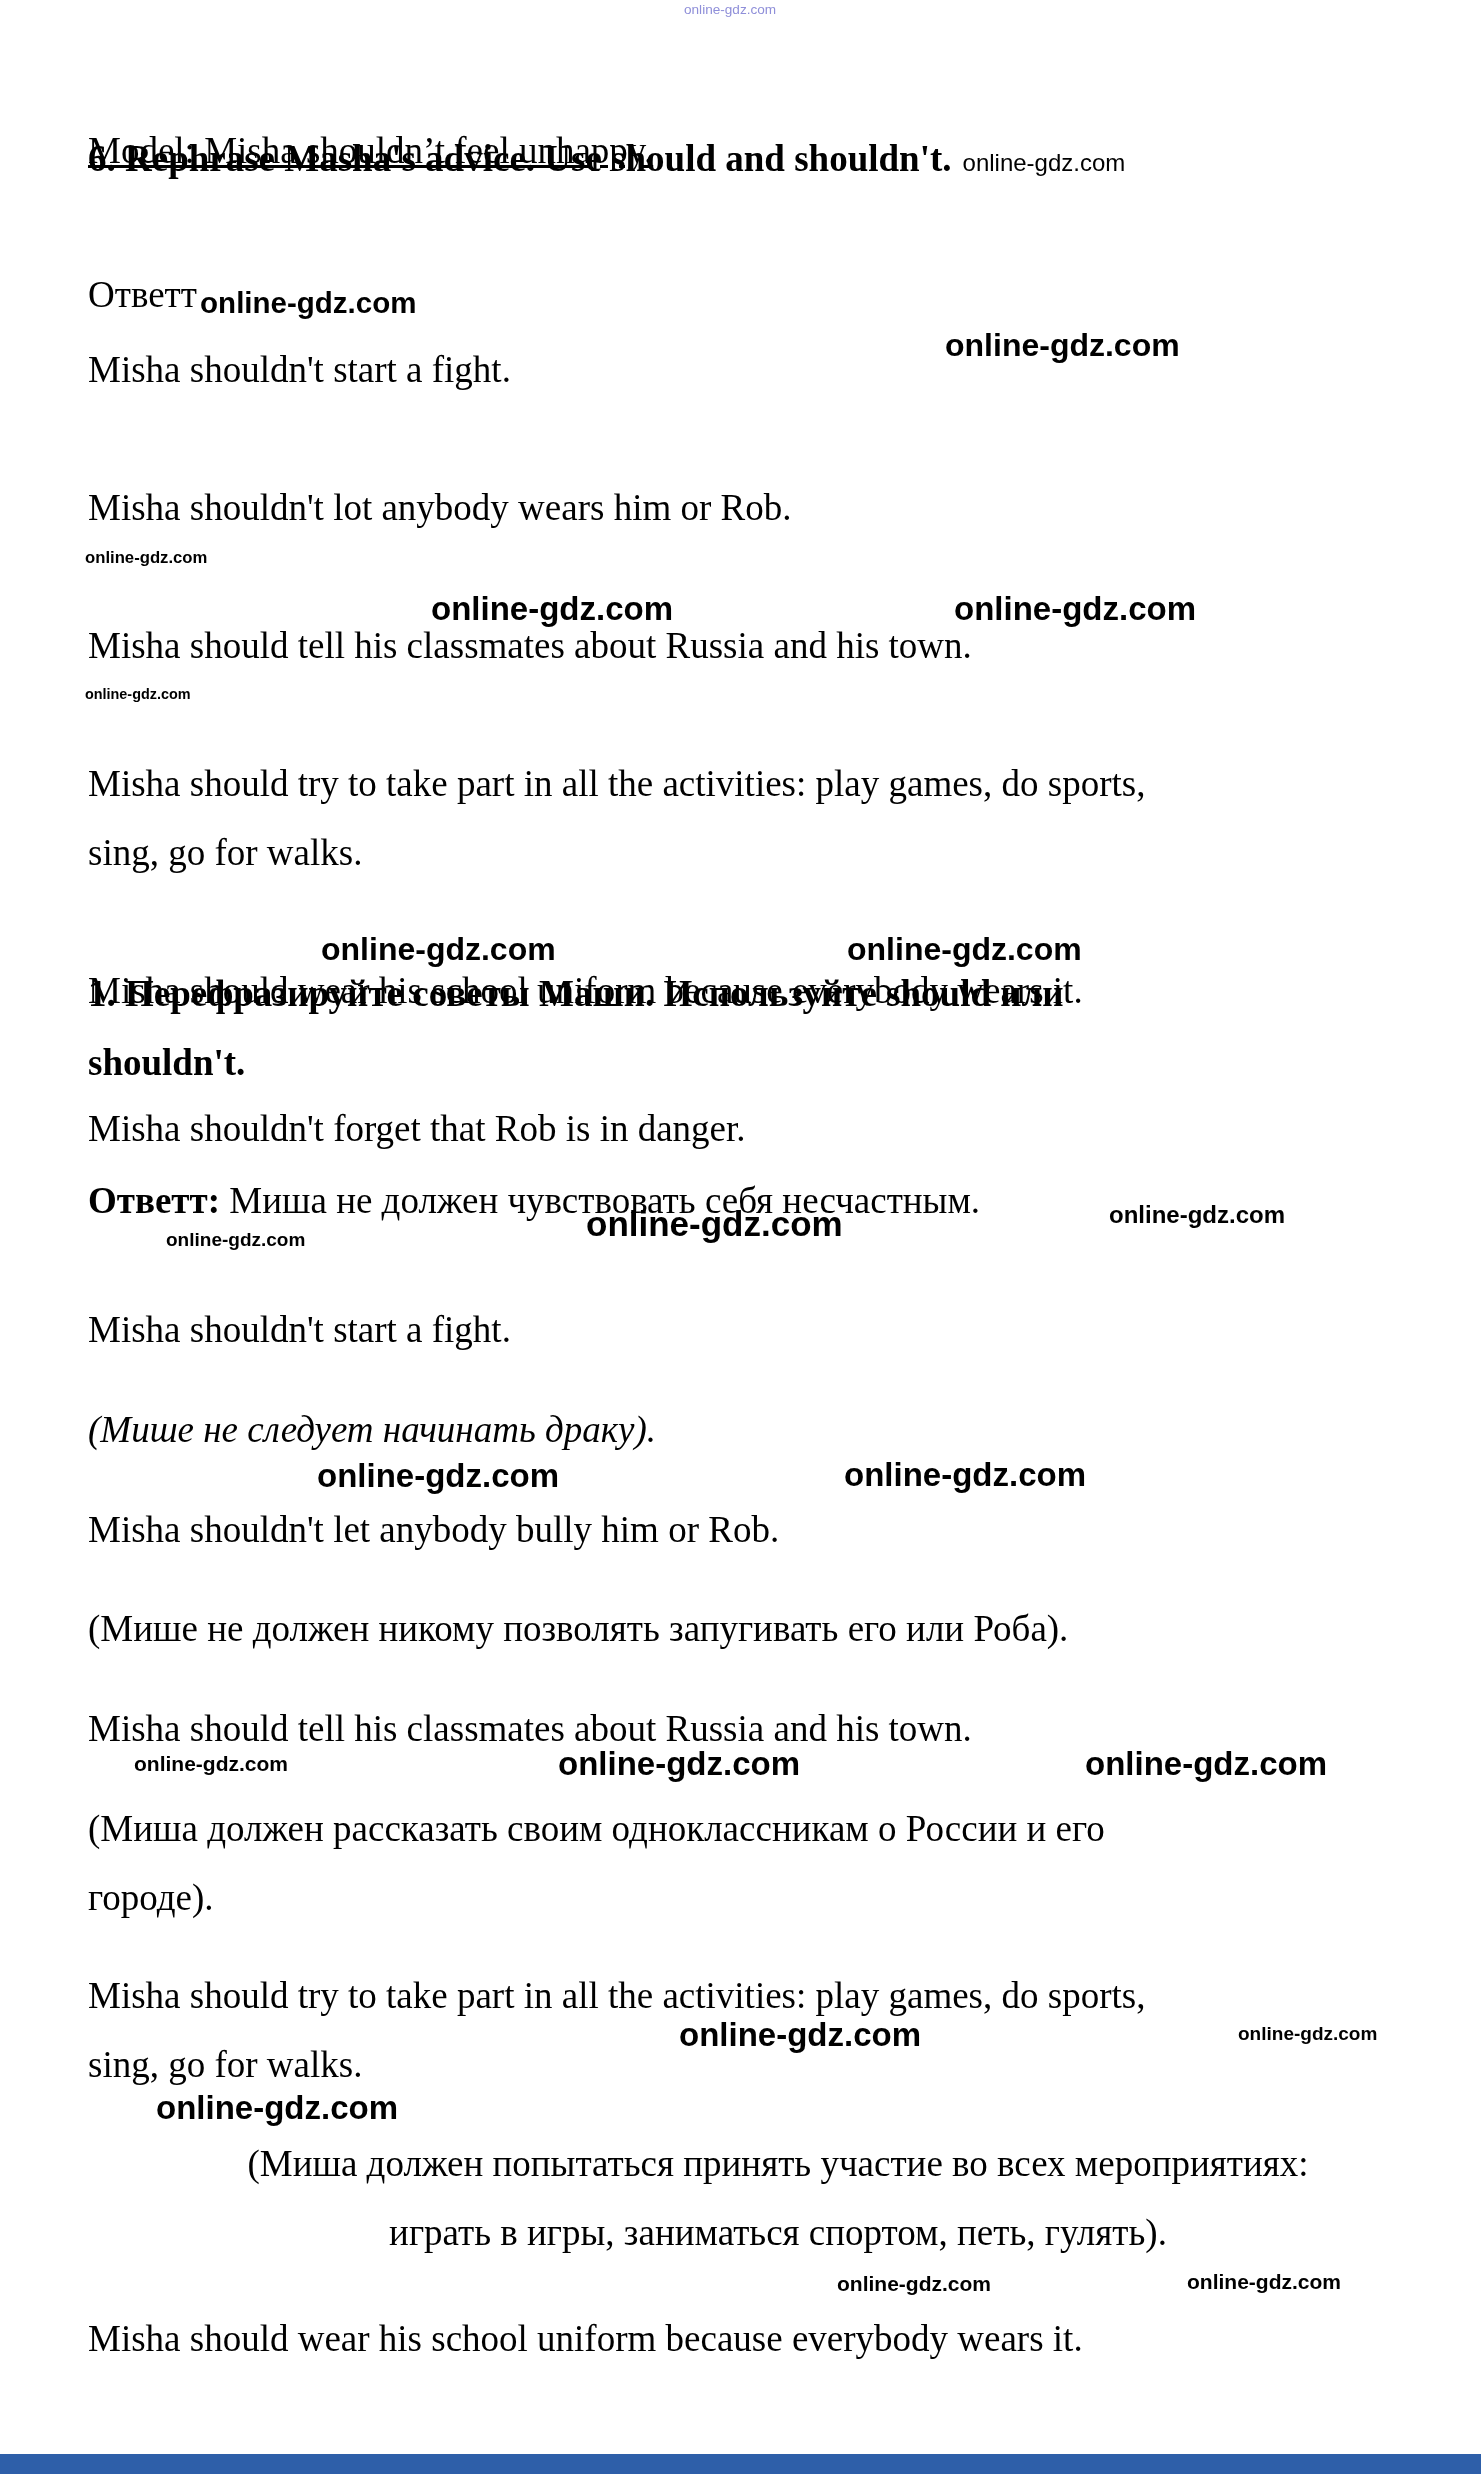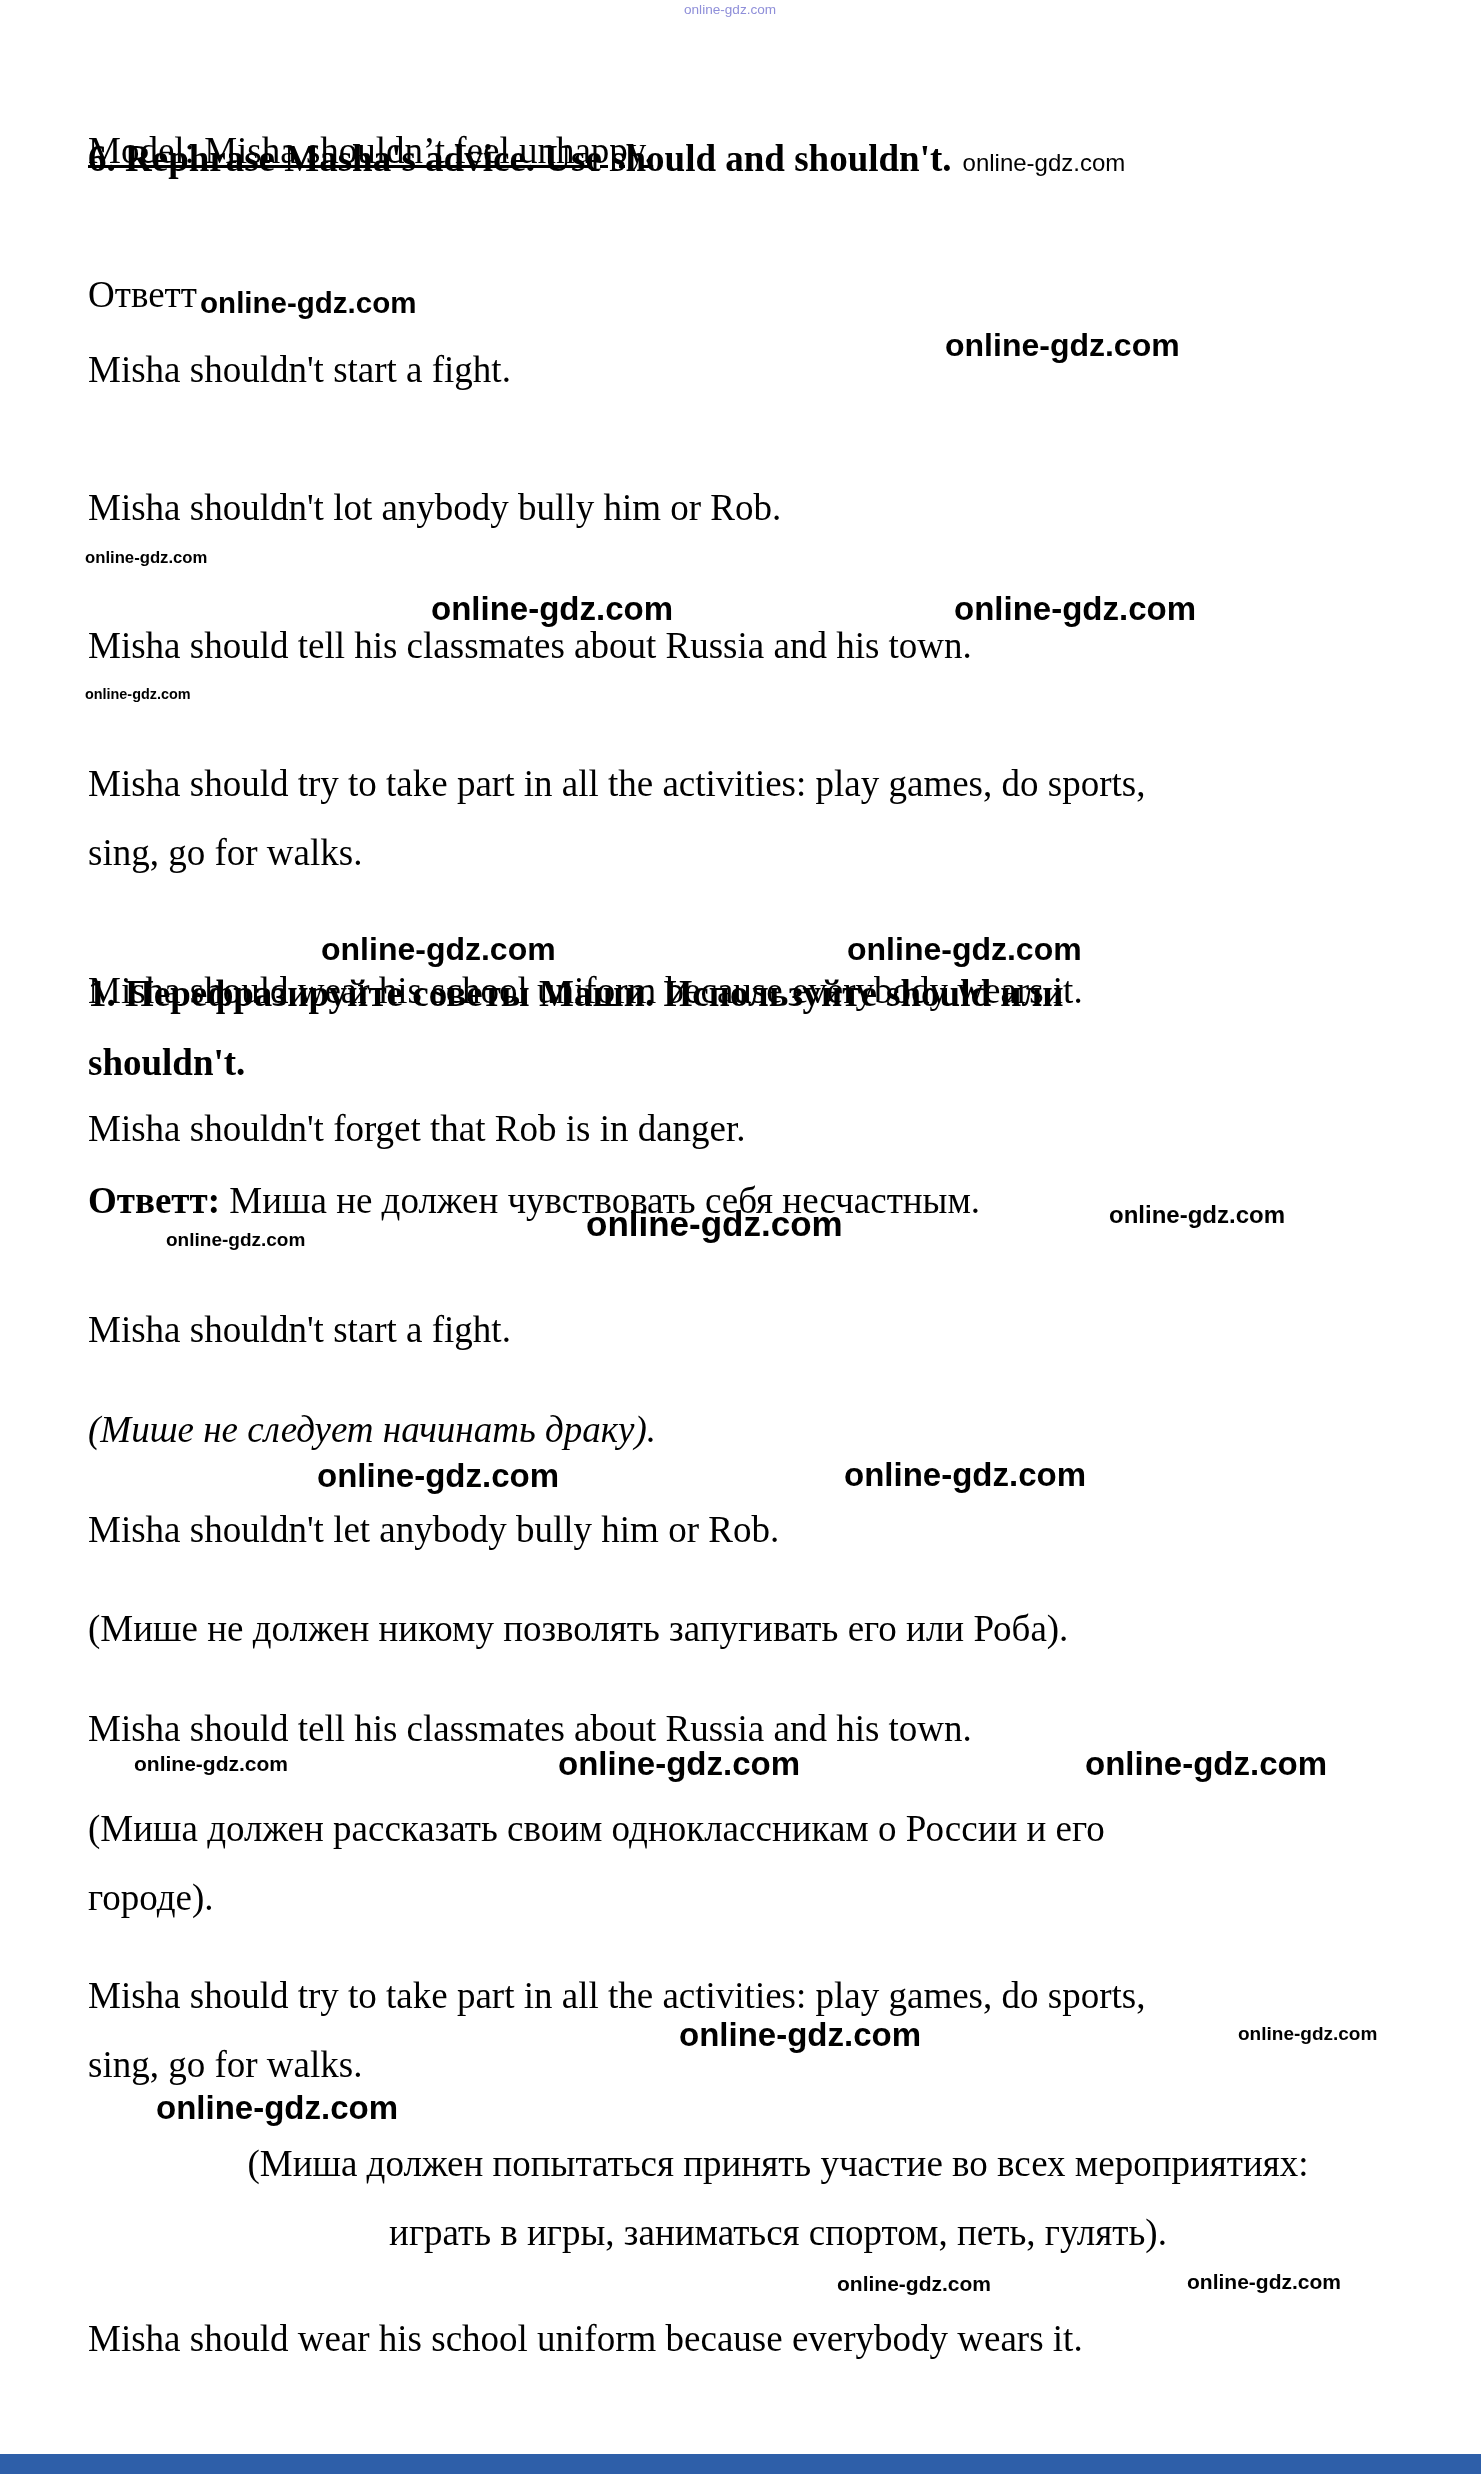--- a/index.html
+++ b/index.html
@@ -100,21 +100,21 @@
   </div>
 
   <div class="txt b-model">Model: Misha shouldn’t feel unhappy.</div>
 
   <div class="txt b-otvet">
     <span>Ответт</span><span class="wm-in wm-otvet">online-gdz.com</span>
   </div>
 
   <div class="txt b-answers answers">
     <p>Misha shouldn't start a fight.</p>
-    <p>Misha shouldn't lot anybody bully him or Rob.</p>
+    <p>Misha shouldn't lot anybody wears him or Rob.</p>
     <p>Misha should tell his classmates about Russia and his town.</p>
     <p>Misha should try to take part in all the activities: play games, do sports,
 sing, go for walks.</p>
     <p>Misha should wear his school uniform because everybody wears it.</p>
     <p>Misha shouldn't forget that Rob is in danger.</p>
   </div>
 
   <div class="txt bold b-ruhead">1. Перефразируйте советы Маши. Используйте should или
 shouldn't.</div>
 

